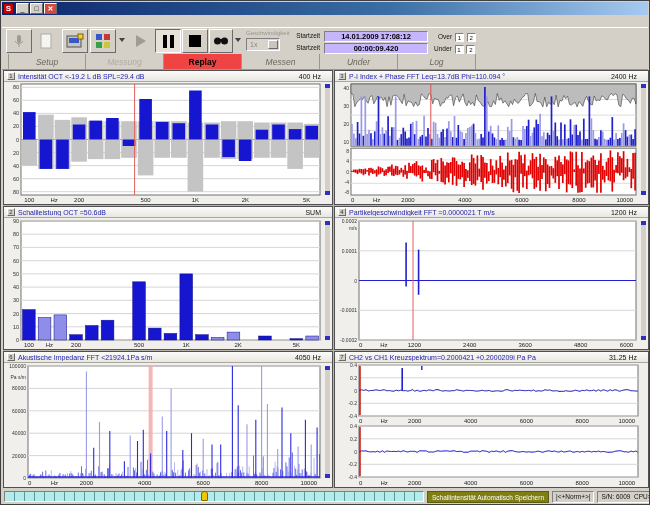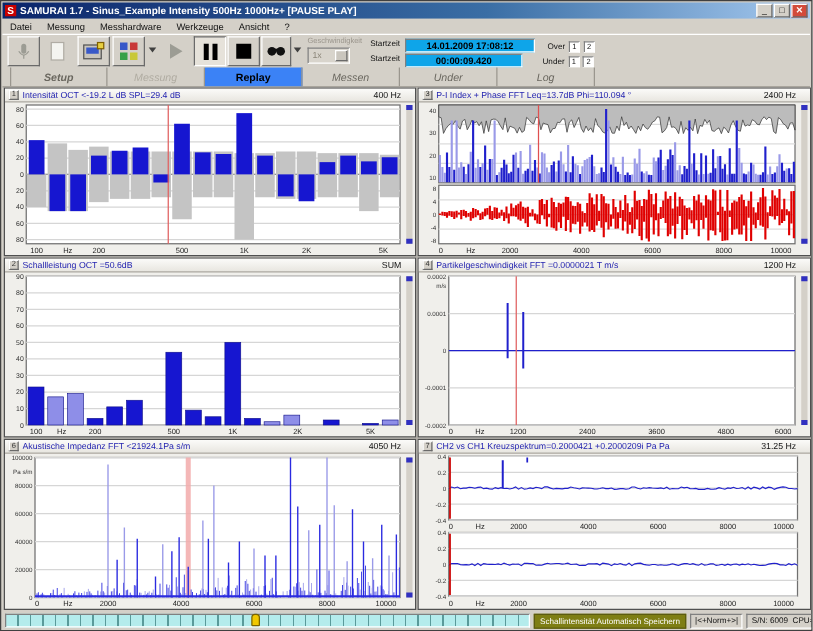--- a/index.html
+++ b/index.html
@@ -34,33 +34,33 @@
   .pausebars{display:flex;gap:3px;}
   .pausebars div{width:4px;height:13px;background:#000;}
   .stopsq{width:12px;height:12px;background:#000;}
   .speedlbl{position:absolute;left:216px;top:2px;font-size:6px;color:#9a958c;}
   .speedbox{position:absolute;left:216px;top:10px;width:34px;height:13px;border:1px solid;
     border-color:#808080 #fff #fff #808080;background:#d8d4cc;font-size:7px;color:#8a8578;
     padding-left:3px;line-height:11px;}
   .speedbox .cmbarrow{position:absolute;right:1px;top:1px;width:10px;height:9px;background:#cac6be;
     border:1px solid;border-color:#fff #6a6a6a #6a6a6a #fff;}
   .tlabel{position:absolute;font-size:6.5px;color:#111;width:30px;text-align:right;}
-  .tfield{position:absolute;height:11px;background:#0ea5e9;border:1px solid;border-color:#808080 #fff #fff #808080;
+  .tfield{position:absolute;height:11px;background:#c4b5fd;border:1px solid;border-color:#808080 #fff #fff #808080;
     font-size:7.5px;font-weight:bold;text-align:center;line-height:9px;color:#000;}
   .ou{position:absolute;font-size:6.5px;color:#111;}
   .oubox{display:inline-block;width:9px;height:9px;background:#fff;border:1px solid;
     border-color:#808080 #fff #fff #808080;font-size:6px;text-align:center;line-height:8px;vertical-align:middle;margin-left:1px;}
   
   .tabbar{position:absolute;left:1px;top:53px;right:1px;height:16px;background:#d4d0c8;
     border-bottom:1px solid #9a968e;display:flex;align-items:stretch;padding-left:6px;}
   .tab{width:78px;display:flex;align-items:center;justify-content:center;font-size:8.5px;
     color:#6a675f;font-style:italic;border-right:1px solid #9a968e;}
-  .tab:first-child{border-left:1px solid #9a968e;font-weight:bold;}
+  .tab:first-child{border-left:1px solid #9a968e;}
   .tab.disabled{color:#b0aca2;}
-  .tab.active{color:#000;font-weight:bold;font-style:normal;background:#3b82f6;}
+  .tab.active{color:#000;font-weight:bold;font-style:normal;background:#ef4444;}
   
   #panels{position:absolute;left:2px;top:69px;width:646px;height:418px;background:#b8b4ac;}
   .panel{position:absolute;border:1px solid #505050;background:#f0efeb;display:flex;flex-direction:column;}
   .p0{left:0;top:0;width:330px;height:135px;}
   .p1{left:331px;top:0;width:315px;height:135px;}
   .p2{left:0;top:136px;width:330px;height:144px;}
   .p3{left:331px;top:136px;width:315px;height:144px;}
   .p4{left:0;top:281px;width:330px;height:137px;}
   .p5{left:331px;top:281px;width:315px;height:137px;}
   .panel-hd{height:11px;flex:none;display:flex;align-items:center;background:linear-gradient(#fbfbf9,#e8e6e0);
@@ -84,36 +84,27 @@
   .sb-field{height:12px;flex:none;border:1px solid;border-color:#808080 #fff #fff #808080;
     font-size:6.5px;line-height:10px;padding:0 3px;color:#111;white-space:nowrap;}
 </style>
 </head>
 <body>
 
 <div class="win">
 
   <div class="titlebar">
     <div class="appicon">S</div>
-    <div class="titletext">SAMURAI 1.7 - Sinus_Example Intensity 500Hz 1000Hz+ [PAUSE PLAY]</div>
     <div class="winbtns">
       <div class="wbtn">_</div>
       <div class="wbtn">□</div>
       <div class="wbtn close">✕</div>
     </div>
   </div>
 
-  <div class="menubar">
-    <span class="menuitem">Datei</span>
-    <span class="menuitem">Messung</span>
-    <span class="menuitem">Messhardware</span>
-    <span class="menuitem">Werkzeuge</span>
-    <span class="menuitem">Ansicht</span>
-    <span class="menuitem">?</span>
-  </div>
 
   <div class="toolbar">
     <div class="tbtn" style="left:4px;">
       <svg width="16" height="16">
         <rect x="6" y="2" width="4" height="8" rx="2" fill="#9c9c94"></rect>
           <path d="M4 8 q4 6 8 0" stroke="#9c9c94" fill="none"></path>
           <line x1="8" y1="11" x2="8" y2="14" stroke="#9c9c94"></line>
         </svg>
     </div>
     <div class="tbtn flat" style="left:31px;">
@@ -161,21 +152,21 @@
 
     <div class="speedlbl" style="left:244px;">Geschwindigkeit</div>
     <div class="speedbox" style="left:244px;">
       <span>1x</span>
       <span class="cmbarrow"></span>
     </div>
 
     <div class="tlabel" style="left:288px;top:4px;">Startzeit</div>
     <div class="tlabel" style="left:288px;top:16px;">Startzeit</div>
     <div class="tfield" style="left:322px;top:3px;width:104px;">14.01.2009 17:08:12</div>
-    <div class="tfield" style="left:322px;top:15px;width:94px;">00:00:09.420</div>
+    <div class="tfield" style="left:322px;top:15px;width:104px;">00:00:09.420</div>
 
     <div class="ou" style="left:436px;top:5px;">
       <span>Over</span>
       <span class="oubox">1</span>
       <span class="oubox">2</span>
     </div>
     <div class="ou" style="left:432px;top:17px;">
       <span>Under</span>
       <span class="oubox">1</span>
       <span class="oubox">2</span>

